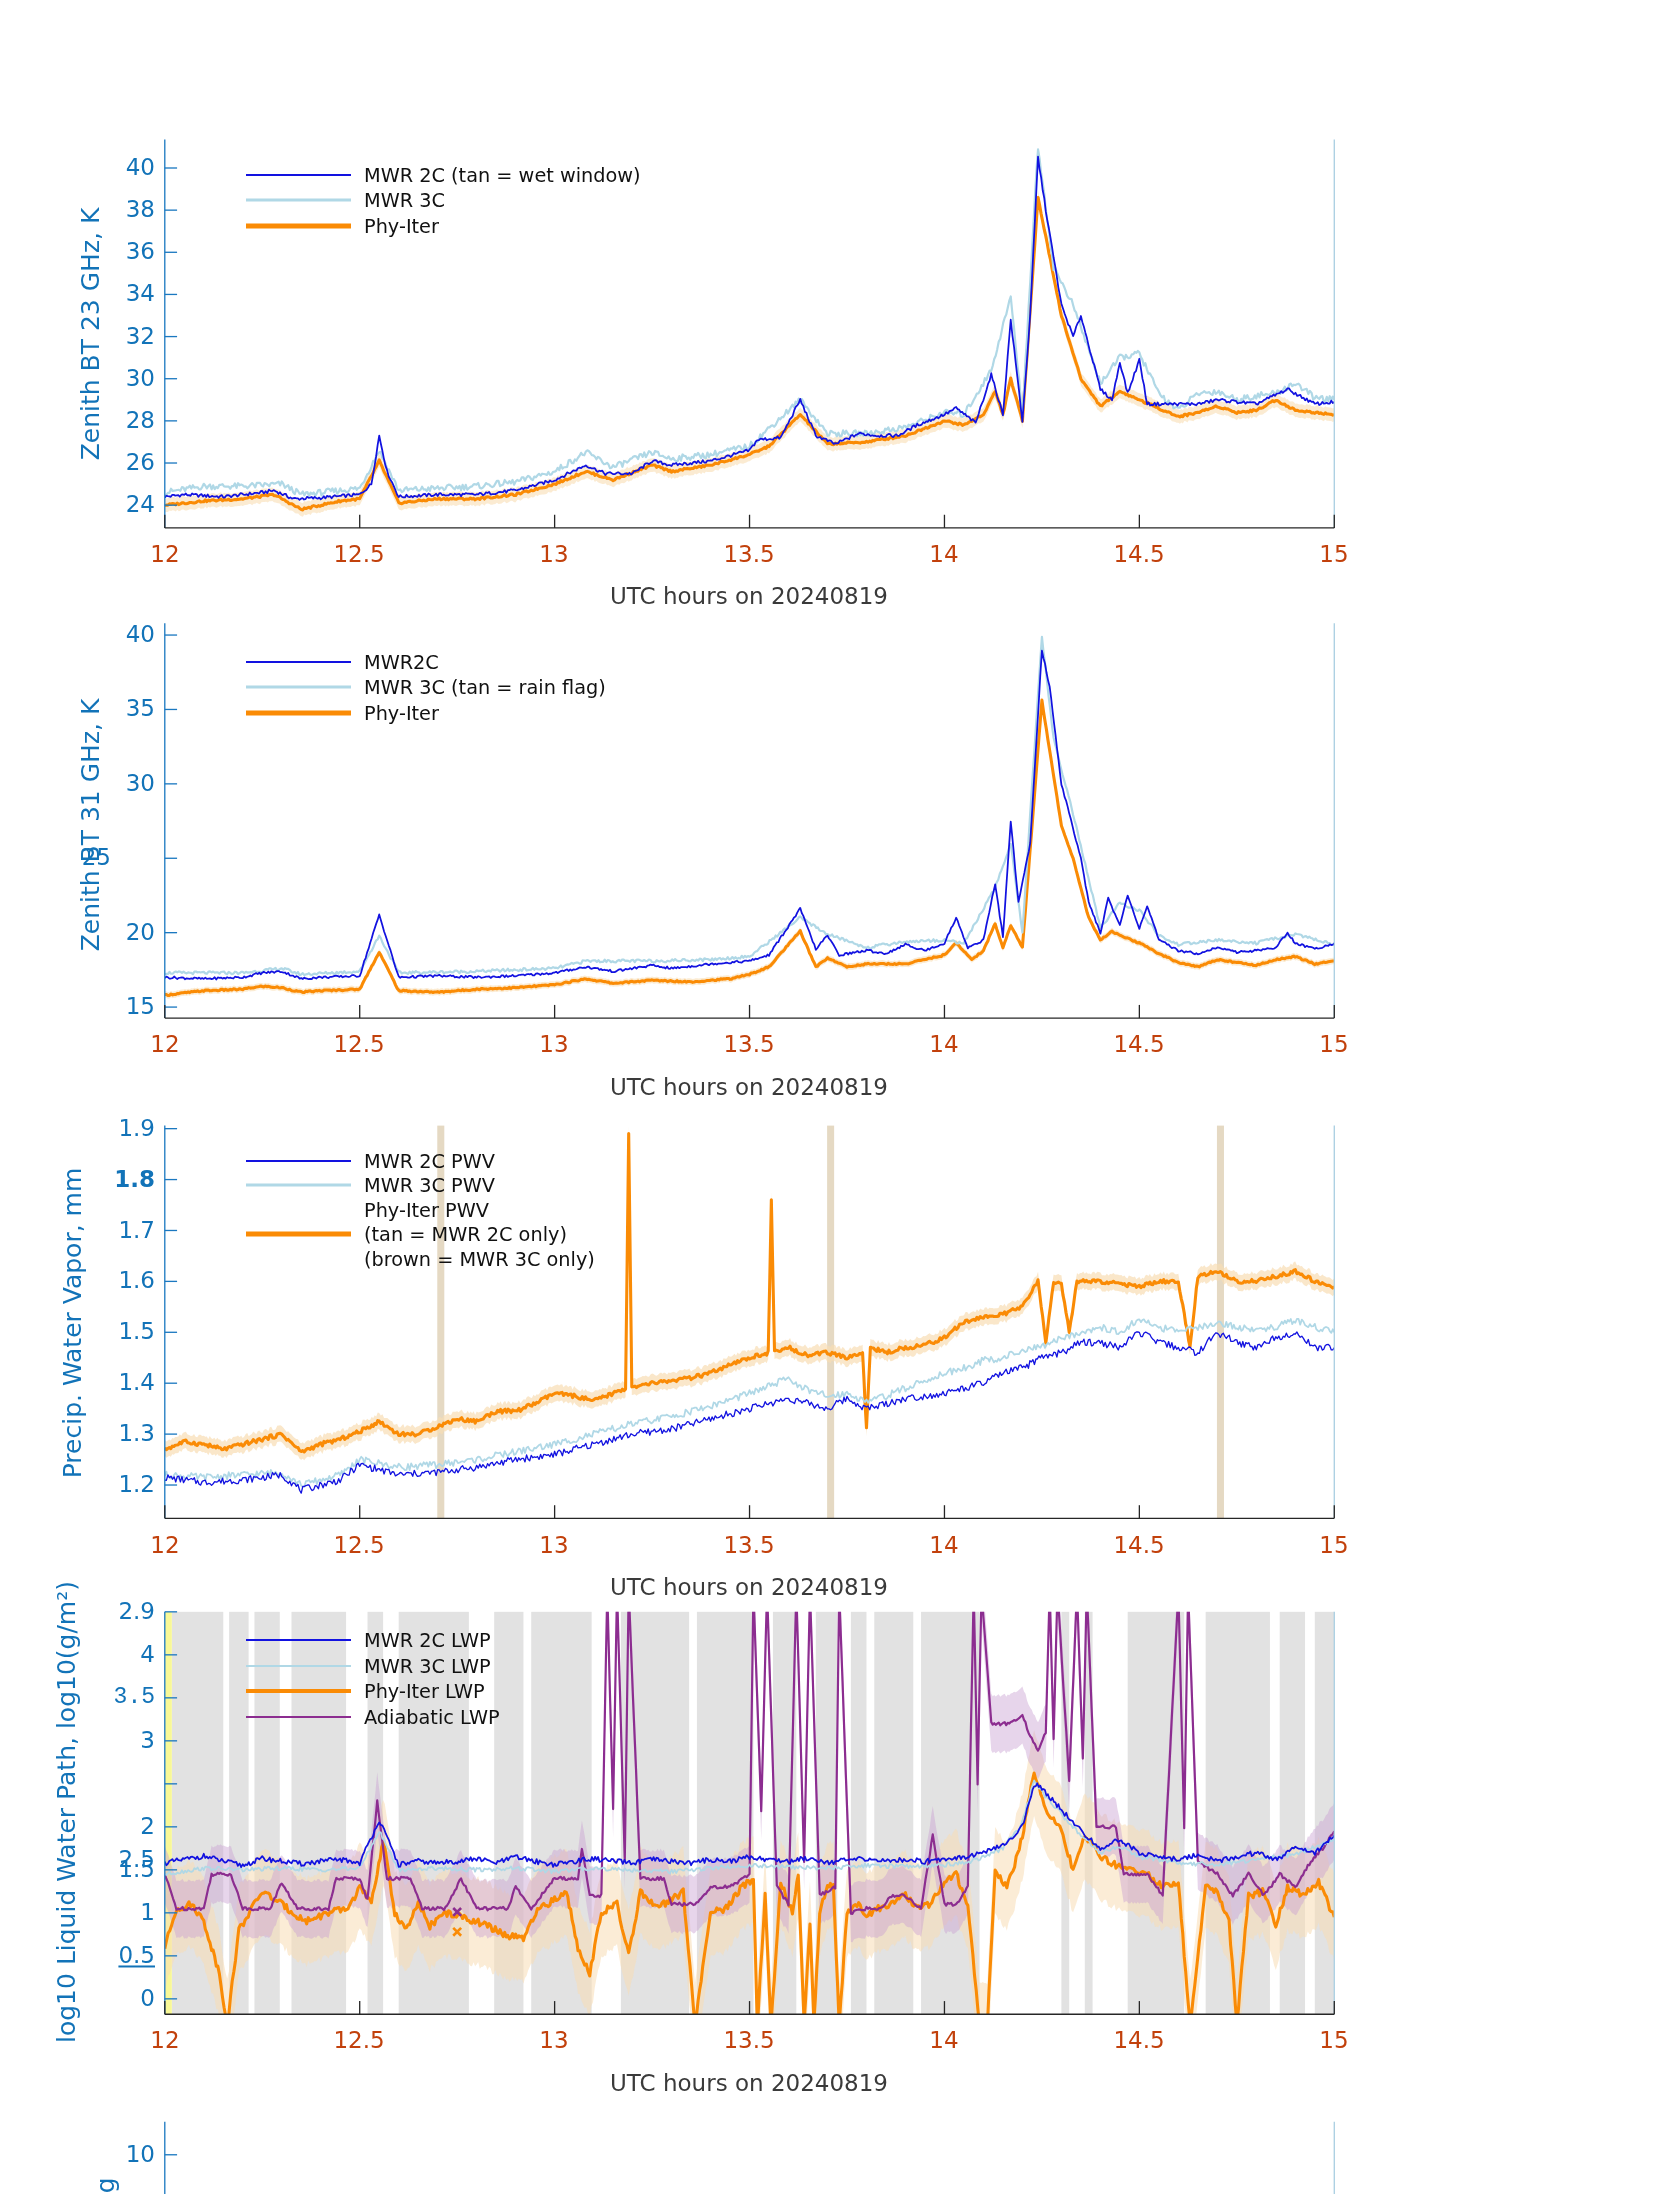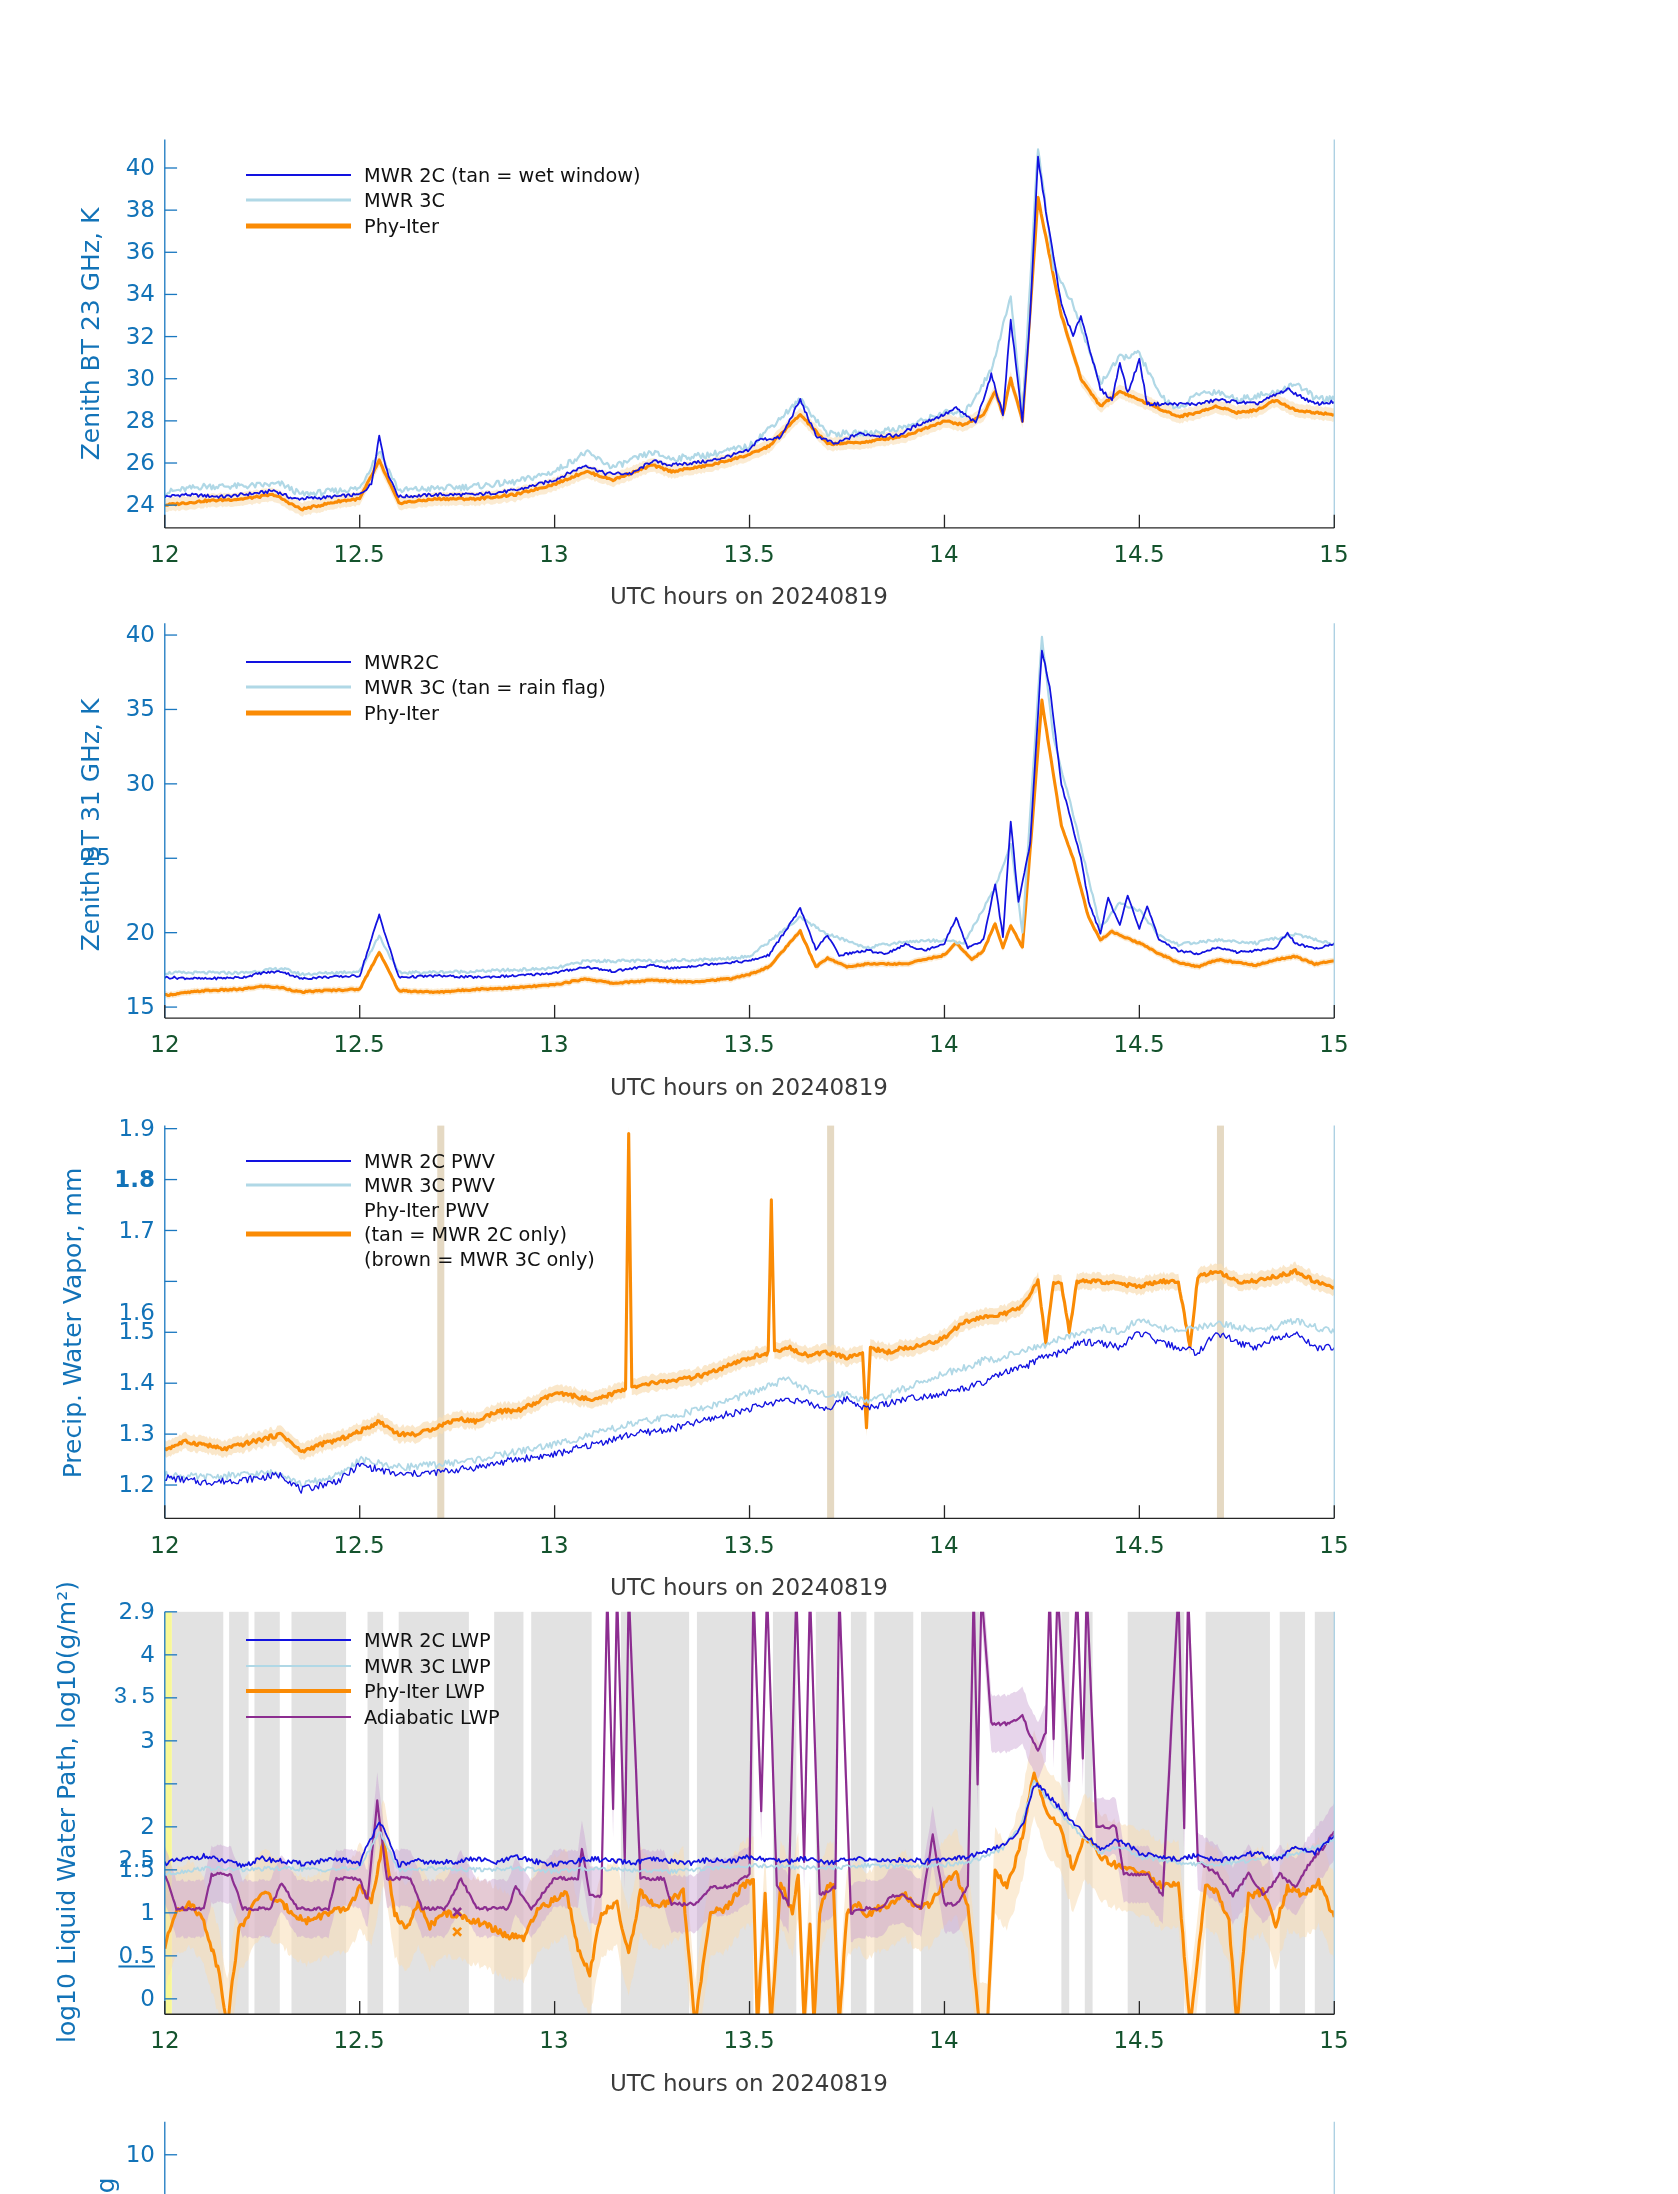--- a/index.html
+++ b/index.html
@@ -3,21 +3,21 @@
 <meta charset="utf-8">
 <style>
   html,body{margin:0;padding:0;background:#fff;}
   #canvas{position:relative;width:1679px;height:2633px;background:#fff;overflow:hidden;
           font-family:"DejaVu Sans","Liberation Sans",sans-serif;}
   #chart-svg{position:absolute;left:0;top:0;}
   .ylab{position:absolute;transform:translate(-50%,-50%) rotate(-90deg);white-space:nowrap;
         font-size:25px;color:#1273b8;}
   .xlab{position:absolute;transform:translateX(-50%);white-space:nowrap;font-size:23px;color:#3a3a3a;}
   .ytick{position:absolute;transform:translateY(-52%);font-size:23px;color:#1273b8;white-space:nowrap;}
-  .xtick{position:absolute;transform:translateX(-50%);font-size:23px;color:#14532d;white-space:nowrap;}
+  .xtick{position:absolute;transform:translateX(-50%);font-size:23px;color:#c2410c;white-space:nowrap;}
   .legend-row{position:absolute;height:0;}
   .legend-swatch{position:absolute;left:0;top:0;transform:translateY(-50%);width:105px;}
   .legend-text{position:absolute;left:118px;top:0;transform:translateY(-50%);font-size:19.3px;color:#111;white-space:nowrap;}
 </style>
 </head>
 <body>
 
 <div id="canvas">
   <svg id="chart-svg" width="1679" height="2633" viewBox="0 0 3825 6000">
       <clipPath id="clip0">
@@ -426,21 +426,21 @@
         <div class="legend-text">MWR 3C (tan = rain flag)</div>
       </div>
       <div class="legend-row" style="left: 246px; top: 713px;">
         <div class="legend-swatch" style="border-top: 5.3px solid rgb(250, 139, 5);"></div>
         <div class="legend-text">Phy-Iter</div>
       </div>
       <div class="ytick" style="right: 1524px; top: 1485px;">1.2</div>
       <div class="ytick" style="right: 1524px; top: 1434px;">1.3</div>
       <div class="ytick" style="right: 1524px; top: 1383px;">1.4</div>
       <div class="ytick" style="right: 1524px; top: 1332px;">1.5</div>
-      <div class="ytick" style="right: 1524px; top: 1281px; margin-top: 32px;">1.6</div>
+      <div class="ytick" style="right: 1524px; top: 1281px;">1.6</div>
       <div class="ytick" style="right: 1524px; top: 1231px;">1.7</div>
       <div class="ytick" style="right: 1524px; top: 1180px; font-weight: bold;">1.8</div>
       <div class="ytick" style="right: 1524px; top: 1129px;">1.9</div>
       <div class="xtick" style="left: 165px; top: 1532px;">12</div>
       <div class="xtick" style="left: 359px; top: 1532px;">12.5</div>
       <div class="xtick" style="left: 554px; top: 1532px;">13</div>
       <div class="xtick" style="left: 749px; top: 1532px;">13.5</div>
       <div class="xtick" style="left: 944px; top: 1532px;">14</div>
       <div class="xtick" style="left: 1139px; top: 1532px;">14.5</div>
       <div class="xtick" style="left: 1334px; top: 1532px;">15</div>

